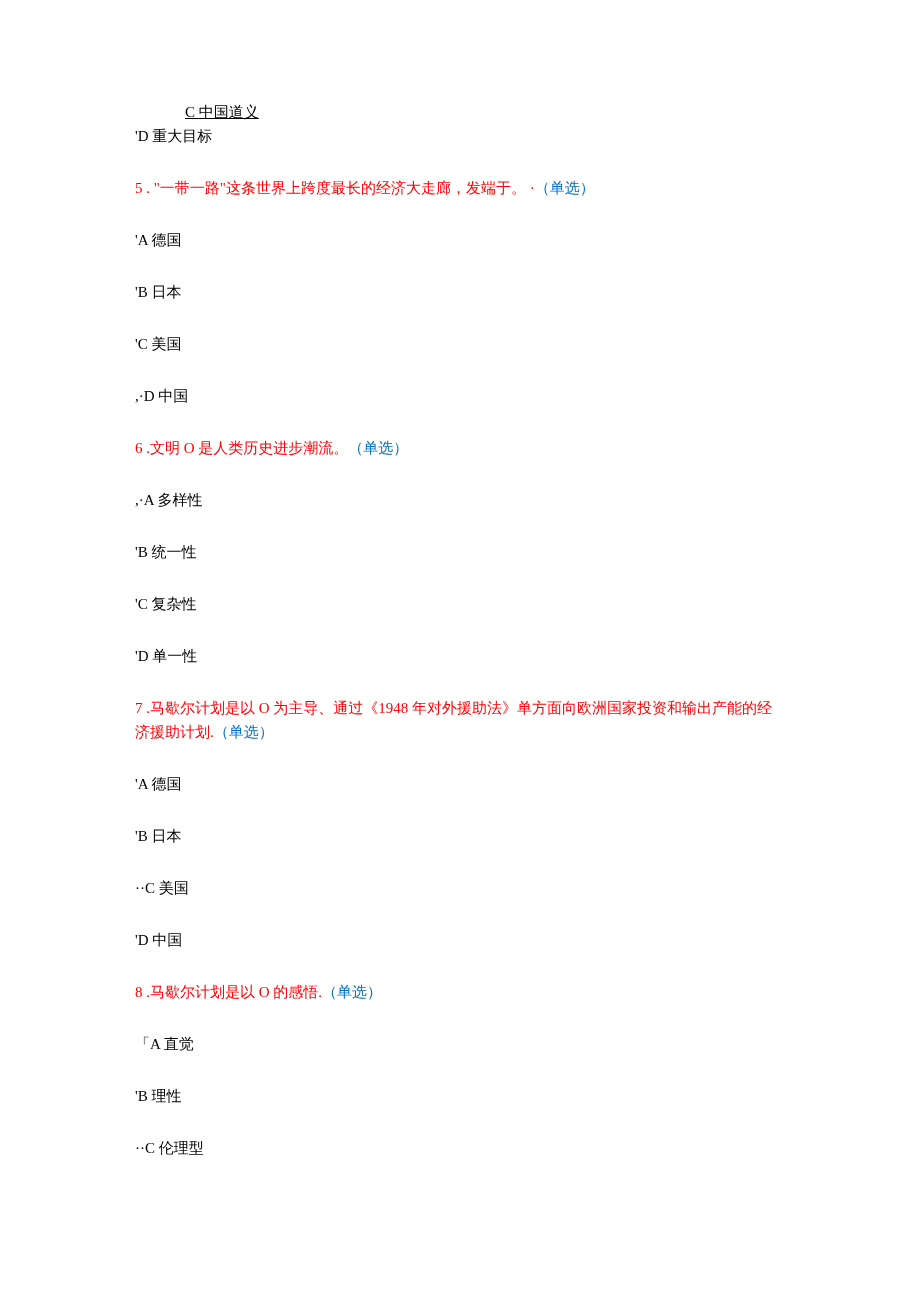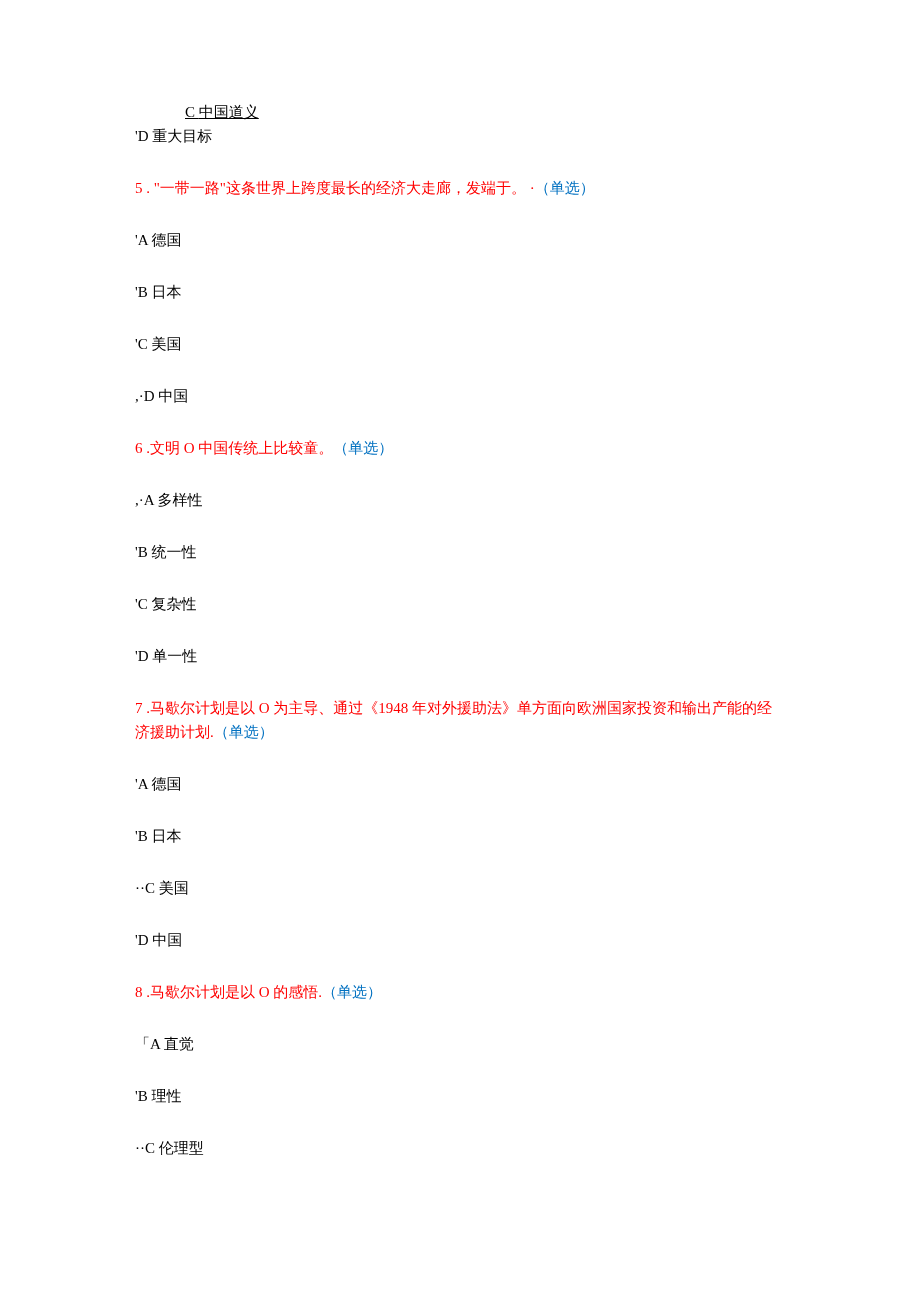--- a/index.html
+++ b/index.html
@@ -47,21 +47,21 @@
 
 <div class="option"><span>'D </span><span>重大目标</span></div>
 
 <div class="question"><span class="q-num">5</span><span class="q-dot">  . </span><span class="q-body">"一带一路"这条世界上跨度最长的经济大走廊，发端于。</span><span class="q-dot">  ·</span><span class="q-type">（</span><span class="q-type">单选</span><span class="q-type">）</span></div>
 
 <div class="option"><span>'A </span><span>德国</span></div>
 <div class="option"><span>'B </span><span>日本</span></div>
 <div class="option"><span>'C </span><span>美国</span></div>
 <div class="option"><span>,·D </span><span>中国</span></div>
 
-<div class="question"><span class="q-num">6</span><span class="q-dot">  .</span><span class="q-body">文明 O 中国传统上比较童。</span><span class="q-type">（</span><span class="q-type">单选</span><span class="q-type">）</span></div>
+<div class="question"><span class="q-num">6</span><span class="q-dot">  .</span><span class="q-body">文明 O 是人类历史进步潮流。</span><span class="q-type">（</span><span class="q-type">单选</span><span class="q-type">）</span></div>
 
 <div class="option"><span>,·A </span><span>多样性</span></div>
 <div class="option"><span>'B </span><span>统一性</span></div>
 <div class="option"><span>'C </span><span>复杂性</span></div>
 <div class="option"><span>'D </span><span>单一性</span></div>
 
 <div class="question"><span class="q-num">7</span><span class="q-dot">  .</span><span class="q-body">马歇尔计划是以 O 为主导、通过《1948 年对外援助法》单方面向欧洲国家投资和输出产能的经济援助计划.</span><span class="q-type">（</span><span class="q-type">单选</span><span class="q-type">）</span></div>
 
 <div class="option"><span>'A </span><span>德国</span></div>
 <div class="option"><span>'B </span><span>日本</span></div>

